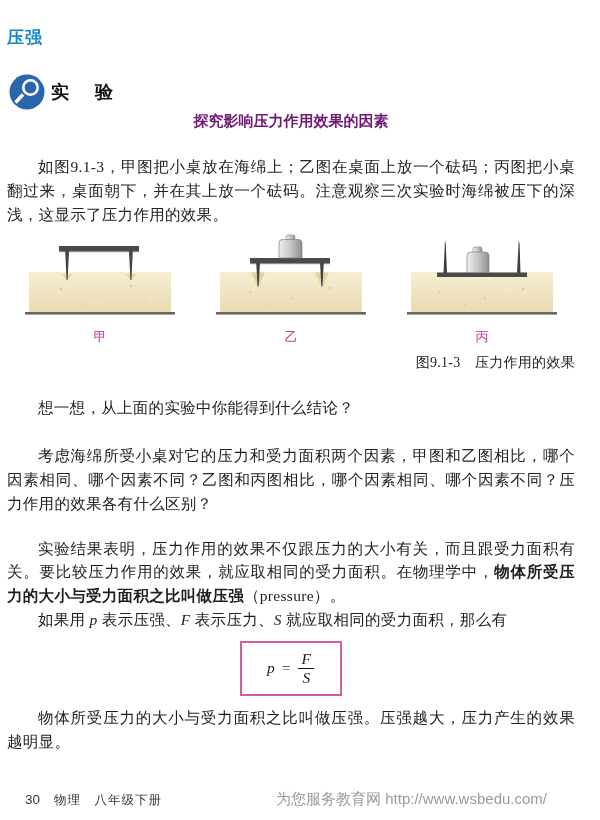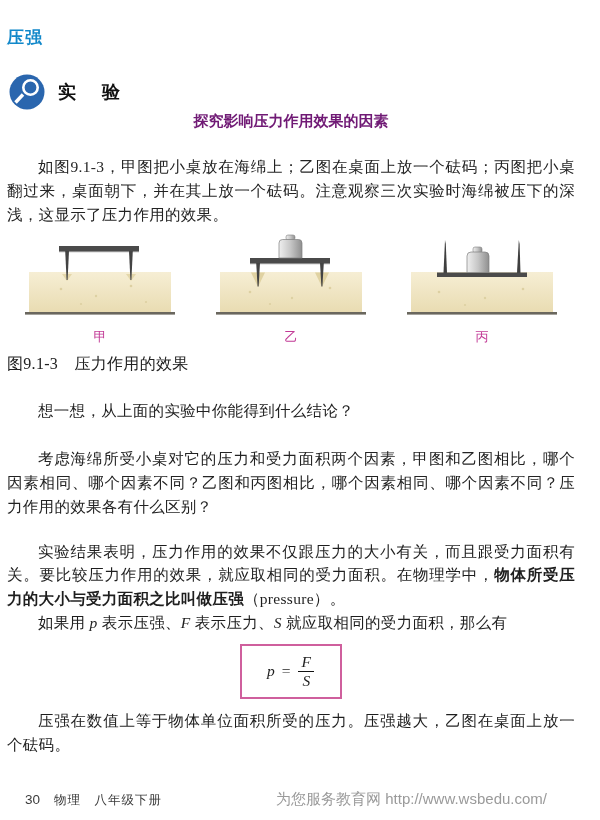--- a/index.html
+++ b/index.html
@@ -10,42 +10,42 @@
   .content{padding:26px 25px 0 7px;}
   .section-title{
     font-family:"Liberation Sans", sans-serif;font-weight:bold;
     font-size:17px;color:#1188ca;margin:0 0 25px 0;letter-spacing:1px;
   }
   p.body{
     font-size:15.5px;line-height:23.8px;text-align:justify;
     text-indent:2em;margin:0;letter-spacing:0.3px;
   }
   p.kai{color:#232323;margin-top:24px;}
-  .exp-header{display:flex;align-items:center;gap:13px;margin:17px 0 2px 2px;}
+  .exp-header{display:flex;align-items:center;gap:6px;margin:17px 0 2px 2px;}
   .exp-icon{width:36px;height:36px;flex:0 0 auto;}
   .exp-title{
     font-family:"Liberation Sans", sans-serif;font-weight:bold;
     font-size:18px;letter-spacing:4px;color:#111;
   }
   .exp-subtitle{
     text-align:center;font-family:"Liberation Sans", sans-serif;
     font-weight:bold;font-size:15px;margin:2px 0 14px 0;color:#701a75;
   }
   .figure-row{
     display:flex;justify-content:space-between;
     padding:4px 14px 0 14px;margin-top:4px;
   }
   .subfig{width:158px;text-align:center;}
   .subfig svg{display:block;}
   .subfig-label{
     font-size:13px;color:#c23a96;margin-top:2px;
     font-family:"Liberation Sans", sans-serif;
   }
   .fig-caption{
-    text-align:left;font-size:16px;color:#222;
+    text-align:right;font-size:14px;color:#222;
     margin:8px 0 16px 0;letter-spacing:0.3px;
   }
   .spacer-md{height:21px;}
   .formula-box{
     width:98px;margin:9px auto 10px auto;border:2px solid #cf5f9d;
     padding:7px 0 8px 0;display:flex;justify-content:center;align-items:center;
     gap:7px;font-size:15.5px;background:#fff;
   }
   .formula-box .var{font-style:italic;}
   .frac{display:inline-flex;flex-direction:column;align-items:center;line-height:1.15;}
@@ -169,21 +169,21 @@
 
     <div class="formula-box">
       <span class="var">p</span>
       <span>=</span>
       <span class="frac">
         <span class="num var">F</span>
         <span class="den var">S</span>
       </span>
     </div>
 
-    <p class="body">压强在数值上等于物体单位面积所受的压力。压强越大，乙图在桌面上放一个砝码。</p>
+    <p class="body">物体所受压力的大小与受力面积之比叫做压强。压强越大，压力产生的效果越明显。</p>
 
   </div>
 
   <div class="page-footer">
     <div class="footer-left">
       <span class="footer-page-number">30</span>
       <span class="footer-book">物理　八年级下册</span>
     </div>
     <span class="footer-watermark">为您服务教育网 http://www.wsbedu.com/</span>
   </div>

